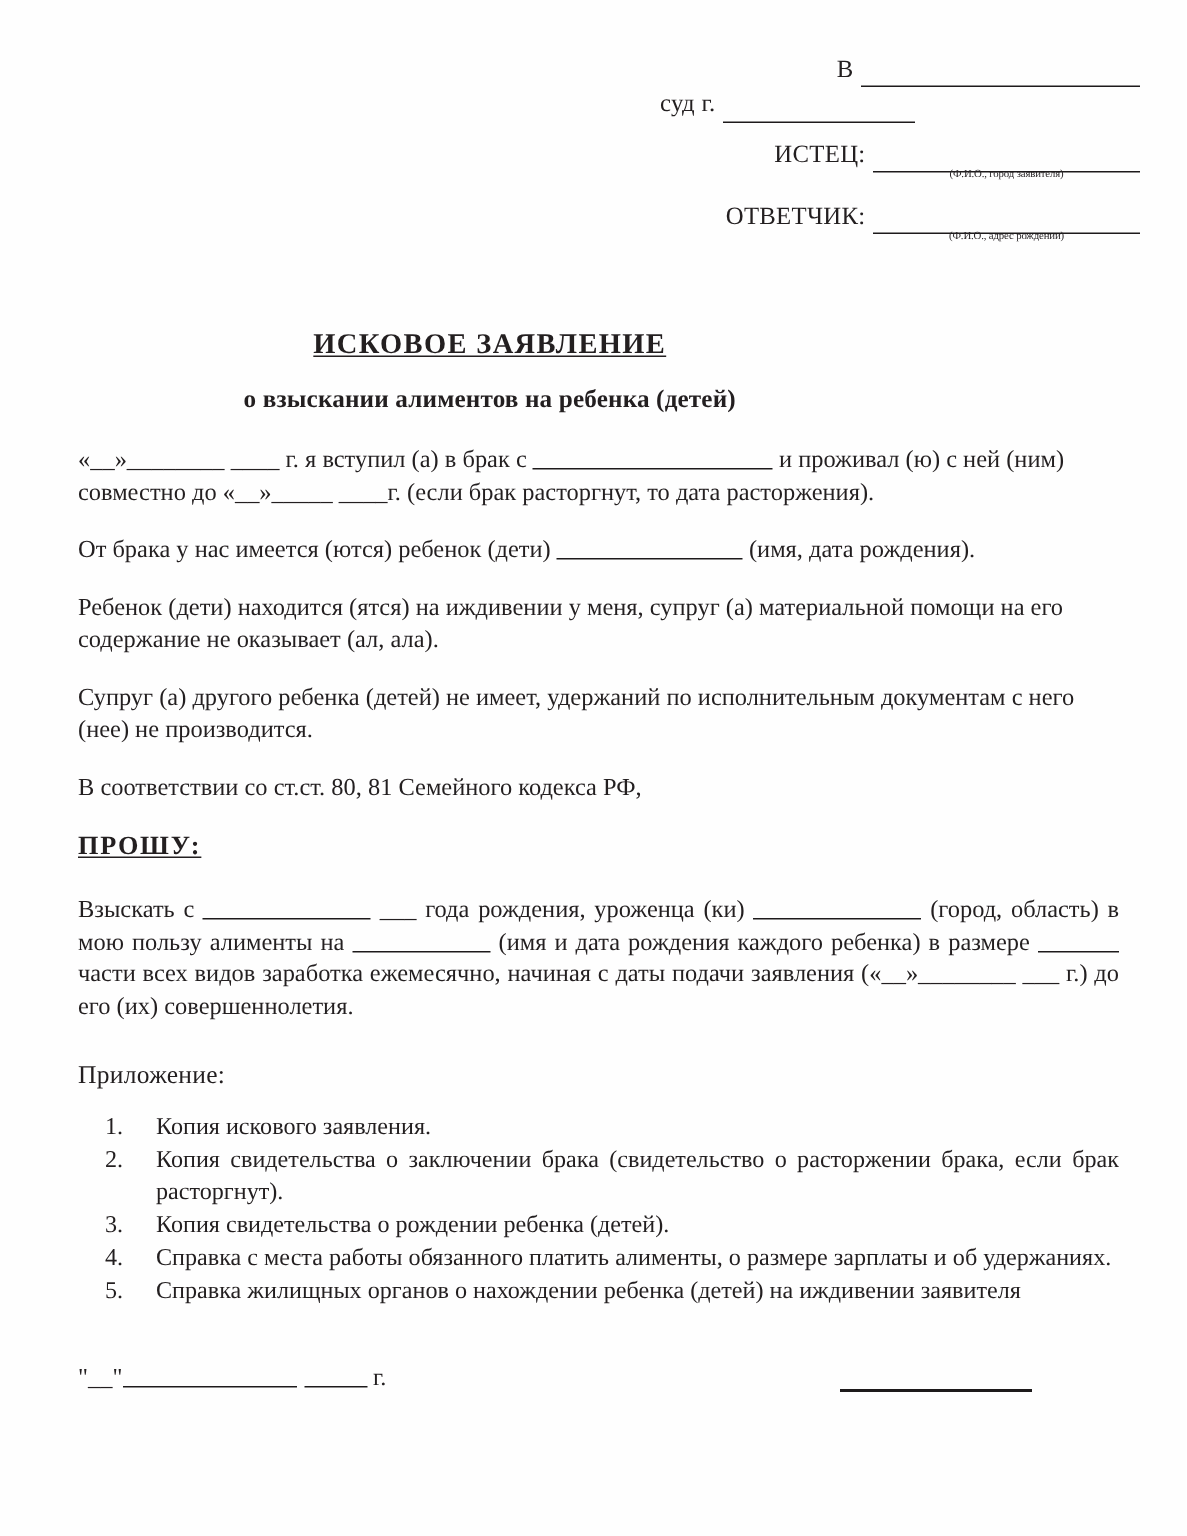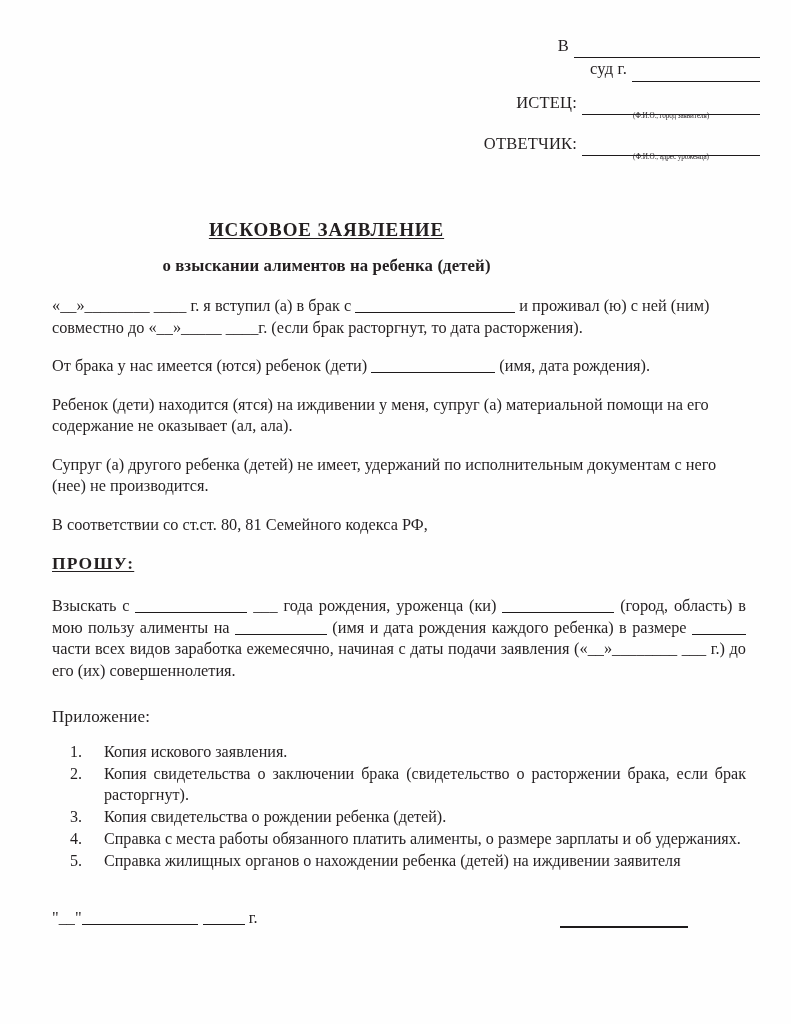--- a/index.html
+++ b/index.html
@@ -49,21 +49,20 @@
     padding-right: 5px;
     padding-bottom: 1px;
   }
   .hdr-line-wide { width: 186px; }
   .hdr-line-mid  { width: 128px; }
   .hdr-line-party{ width: 178px; }
 
   .hdr-row-court2 {
     display: flex;
     align-items: flex-end;
-    justify-content: flex-end;
     margin-top: 3px;
   }
   .caption {
     font-size: 7.2px;
     letter-spacing: -0.1px;
     text-align: center;
     width: 178px;
     margin-left: auto;
     margin-top: 0px;
     line-height: 1.05;
@@ -209,21 +208,21 @@
         <span class="ul hdr-line-party"></span>
       </div>
       <div class="caption">(Ф.И.О., город заявителя)</div>
     </div>
 
     <div class="party-block">
       <div class="hdr-row">
         <span class="hdr-label">ОТВЕТЧИК:</span>
         <span class="ul hdr-line-party"></span>
       </div>
-      <div class="caption">(Ф.И.О., адрес уроженца)</div>
+      <div class="caption">(Ф.И.О., адрес рождении)</div>
     </div>
 
   </div>
 
   <div class="title-wrap">
     <div class="doc-title">ИСКОВОЕ ЗАЯВЛЕНИЕ</div>
     <div class="doc-subtitle">о взыскании алиментов на ребенка (детей)</div>
   </div>
 
   <div class="body">

